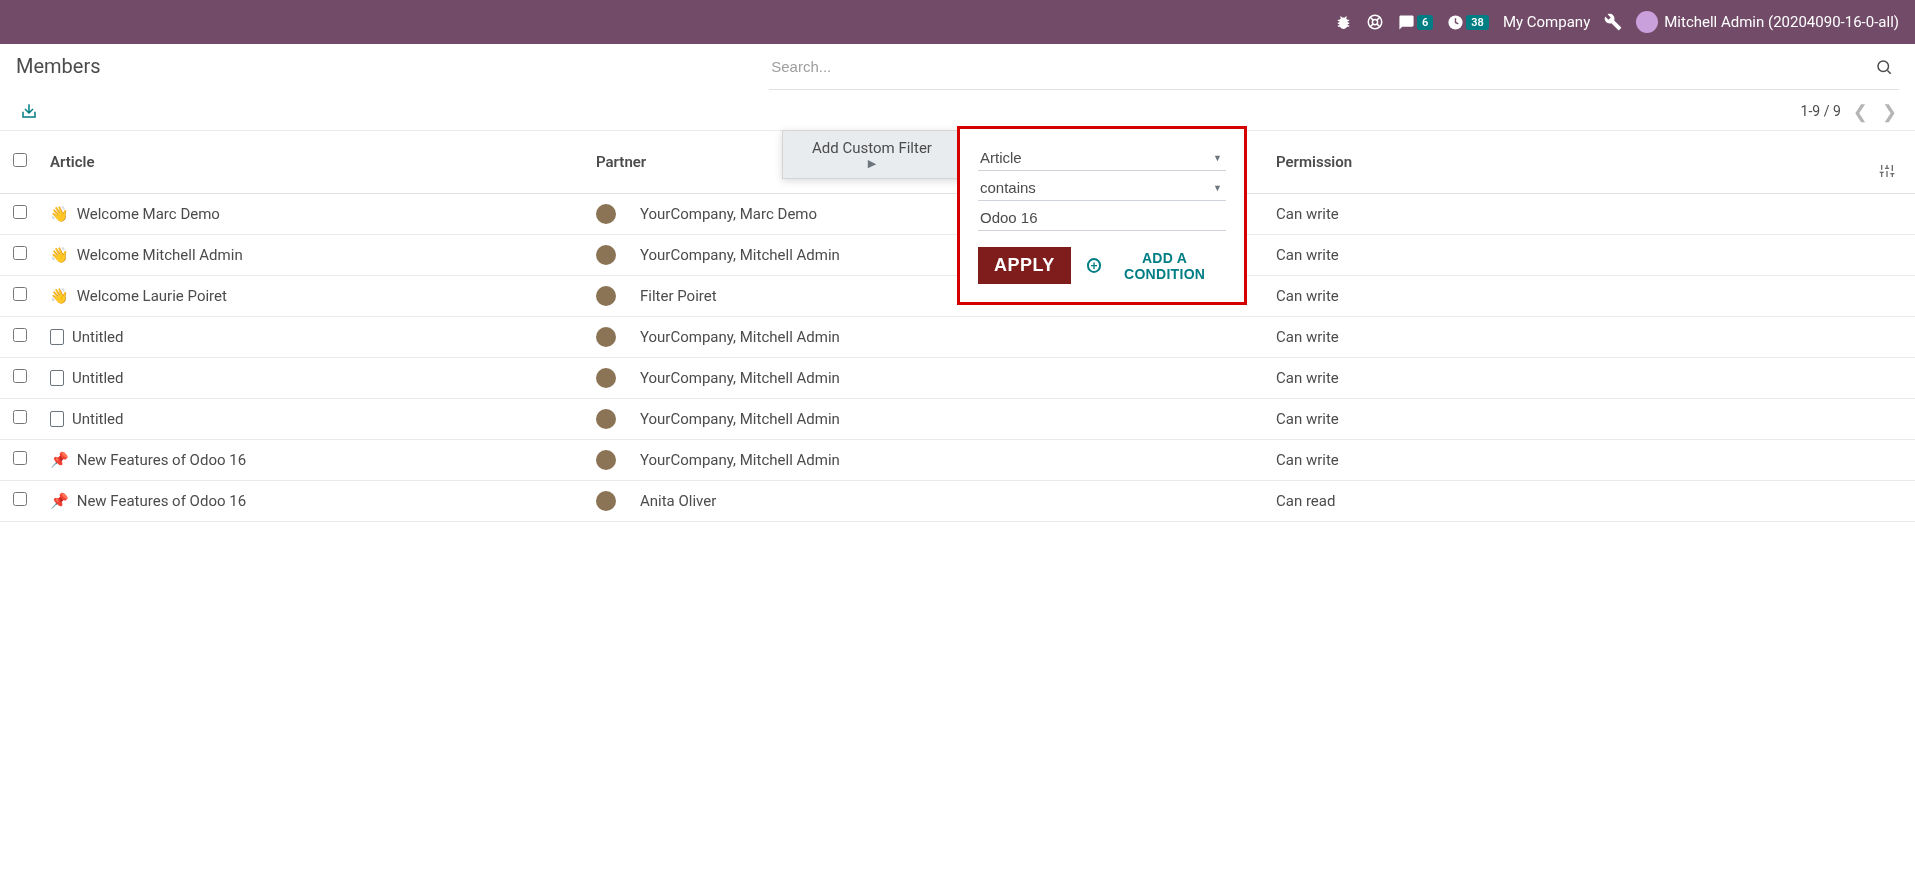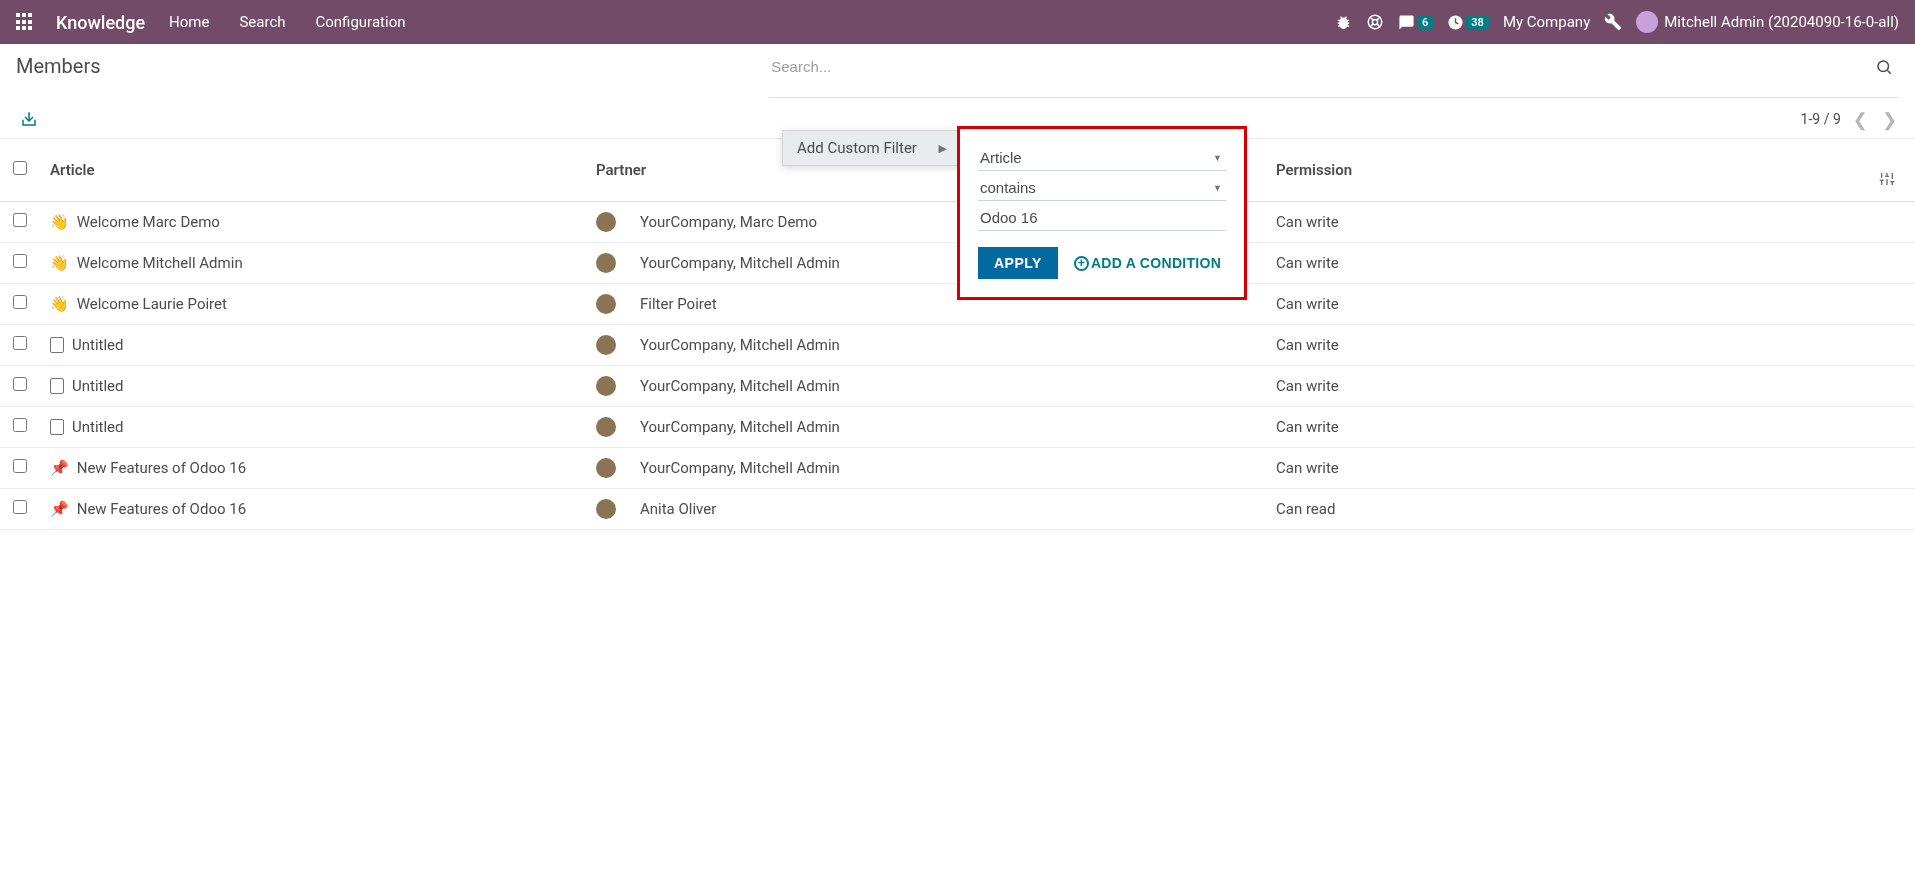--- a/index.html
+++ b/index.html
@@ -16,21 +16,21 @@
   .nav-icon { cursor: pointer; display: flex; align-items: center; position: relative; }
   .badge { background: #017E84; color: #fff; font-size: 11px; padding: 1px 5px; border-radius: 3px; margin-left: 2px; font-weight: 600; }
   .avatar-small { width: 22px; height: 22px; border-radius: 50%; background: #c9a0dc; display: inline-block; margin-right: 6px; }
   .company-name { font-size: 15px; }
   .user-name { font-size: 15px; }
   
   
   .control-panel { padding: 10px 16px 0 16px; }
   .cp-top { display: flex; }
   .page-title { font-size: 20px; color: #4c4c4c; font-weight: 400; }
-  .search-wrap { margin-left: auto; flex: 0 0 60%; display: flex; align-items: center; border-bottom: 1px solid #dee2e6; padding-bottom: 18px; position: relative; }
+  .search-wrap { margin-left: auto; flex: 0 0 60%; display: flex; align-items: center; border-bottom: 1px solid #dee2e6; padding-bottom: 10px; position: relative; }
   .search-input { border: none; outline: none; flex: 1; font-size: 15px; color: #6c757d; padding: 4px 2px; }
   .search-input::placeholder { color: #9e9e9e; }
   .search-icon { color: #6c6c6c; cursor: pointer; padding: 0 6px; }
   
   .cp-bottom { display: flex; align-items: center; margin-top: 8px; position: relative; }
   .export-icon { color: #017E84; cursor: pointer; padding: 4px; }
   .search-options { display: flex; gap: 18px; margin-left: 764px; }
   .opt-btn { display: flex; align-items: center; gap: 6px; color: #4c4c4c; cursor: pointer; padding: 6px 10px; font-size: 15px; }
   .opt-btn.highlighted { border: 3px solid #d40000; }
   .pager-wrap { margin-left: auto; display: flex; align-items: center; gap: 10px; color: #4c4c4c; }
@@ -50,57 +50,40 @@
   .col-settings-th { width: 40px; text-align: right; padding-right: 20px; }
   .article-cell { display: flex; align-items: center; gap: 8px; }
   .emoji { font-size: 15px; }
   .partner-cell { display: flex; align-items: center; gap: 24px; }
   .partner-avatar { width: 20px; height: 20px; border-radius: 50%; background: #8b7355; display: inline-block; }
   .doc-icon { width: 14px; height: 16px; border: 1px solid #6c757d; border-radius: 2px; display: inline-block; }
   
   
   .filter-dropdown { position: absolute; top: 130px; left: 782px; background: #fff; border: 1px solid #d5d5d5; box-shadow: 0 2px 8px rgba(0,0,0,0.15); z-index: 10; min-width: 180px; }
   .filter-item { padding: 8px 14px; color: #4c4c4c; cursor: pointer; display: flex; align-items: center; justify-content: space-between; font-size: 15px; }
-  .filter-item.active-item { background: #e9ecef; }
+  .filter-item.active-item { background: #e9ecef; flex-direction: column; }
   .caret-right { font-size: 11px; color: #6c757d; }
   
   .custom-filter-panel { position: absolute; top: 126px; left: 957px; background: #fff; border: 3px solid #d40000; z-index: 11; padding: 16px 18px 18px 18px; width: 290px; }
   .cf-row { margin-bottom: 4px; }
   .cf-select { width: 100%; border: none; border-bottom: 1px solid #ced4da; padding: 4px 2px; font-size: 15px; color: #4c4c4c; background: transparent; outline: none; appearance: none; }
   .cf-select-wrap { position: relative; }
   .cf-select-wrap::after { content: '▼'; position: absolute; right: 4px; top: 8px; font-size: 9px; color: #6c757d; pointer-events: none; }
   .cf-input { width: 100%; border: none; border-bottom: 1px solid #ced4da; padding: 4px 2px; font-size: 15px; color: #4c4c4c; outline: none; }
   .cf-actions { display: flex; gap: 16px; align-items: center; margin-top: 16px; }
-  .btn-apply { background: #0369a1; color: #fff; border: none; padding: 8px 16px; font-size: 14px; font-weight: 600; cursor: pointer; letter-spacing: 0.5px; }
+  .btn-apply { background: #7f1d1d; color: #fff; border: none; padding: 8px 16px; font-size: 18px; font-weight: 600; cursor: pointer; letter-spacing: 0.5px; }
   .btn-add-cond { color: #017E84; background: none; border: none; font-size: 14px; font-weight: 600; cursor: pointer; display: flex; align-items: center; gap: 2px; letter-spacing: 0.3px; }
   .plus-circle { width: 15px; height: 15px; border: 2px solid #017E84; border-radius: 50%; display: inline-flex; align-items: center; justify-content: center; font-size: 12px; line-height: 1; font-weight: bold; }
   
   svg { display: block; }
 </style>
 </head>
 <body>
 
 <div class="navbar">
-  <div class="navbar-left">
-    <div class="apps-icon">
-      <span></span>
-        <span></span>
-        <span></span>
-        <span></span>
-        <span></span>
-        <span></span>
-        <span></span>
-        <span></span>
-        <span></span>
-    </div>
-    <span class="brand">Knowledge</span>
-    <span class="nav-link">Home</span>
-    <span class="nav-link">Search</span>
-    <span class="nav-link">Configuration</span>
-  </div>
   <div class="navbar-right">
     <span class="nav-icon">
       <svg width="17" height="17" viewBox="0 0 24 24" fill="#fff">
           <path d="M20 8h-2.81a5.985 5.985 0 00-1.82-1.96l1.63-1.63-1.41-1.41-2.17 2.17C12.96 5.06 12.49 5 12 5s-.96.06-1.42.17L8.41 3 7 4.41l1.62 1.63C7.88 6.55 7.26 7.22 6.81 8H4v2h2.09c-.05.33-.09.66-.09 1v1H4v2h2v1c0 .34.04.67.09 1H4v2h2.81c1.04 1.79 2.97 3 5.19 3s4.15-1.21 5.19-3H20v-2h-2.09c.05-.33.09-.66.09-1v-1h2v-2h-2v-1c0-.34-.04-.67-.09-1H20V8z"></path>
         </svg>
     </span>
     <span class="nav-icon">
       <svg width="18" height="18" viewBox="0 0 24 24" fill="none" stroke="#fff" stroke-width="2">
           <circle cx="12" cy="12" r="9"></circle>
           <circle cx="12" cy="12" r="3.5"></circle>

